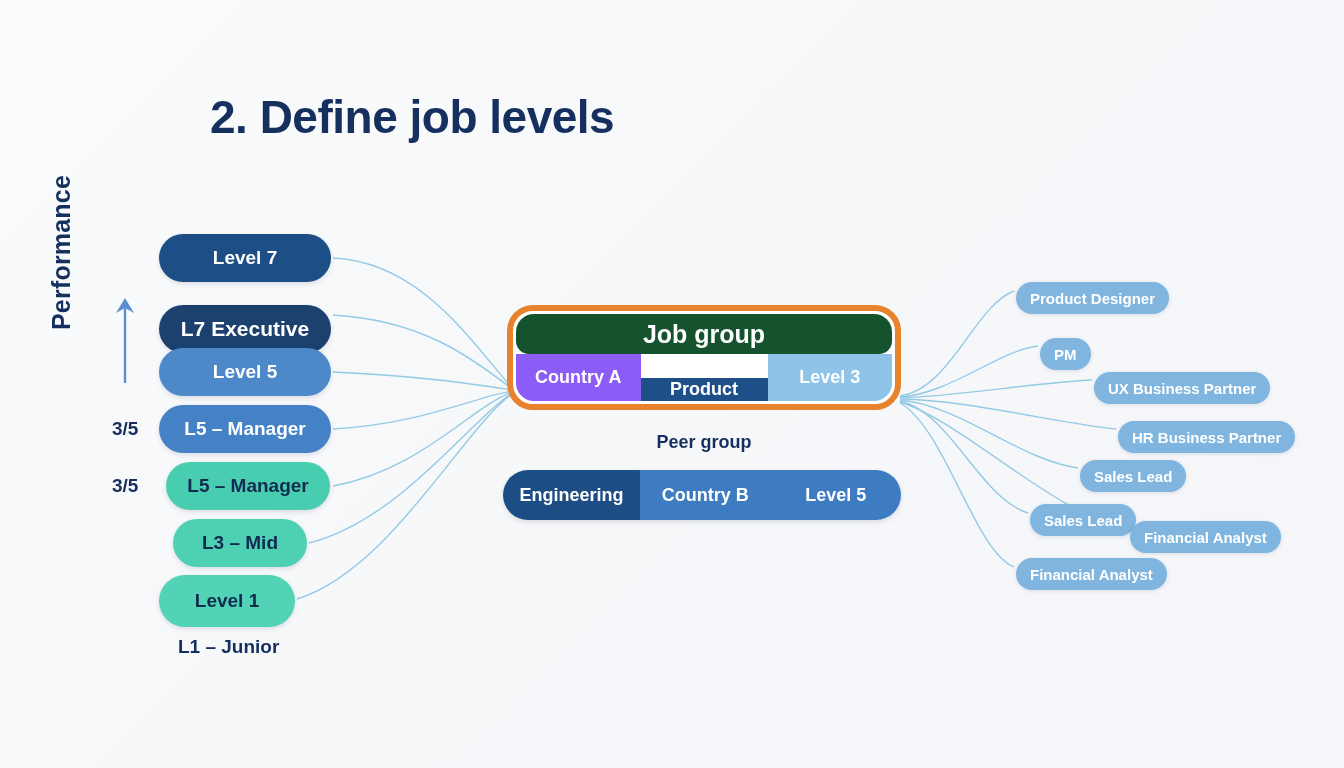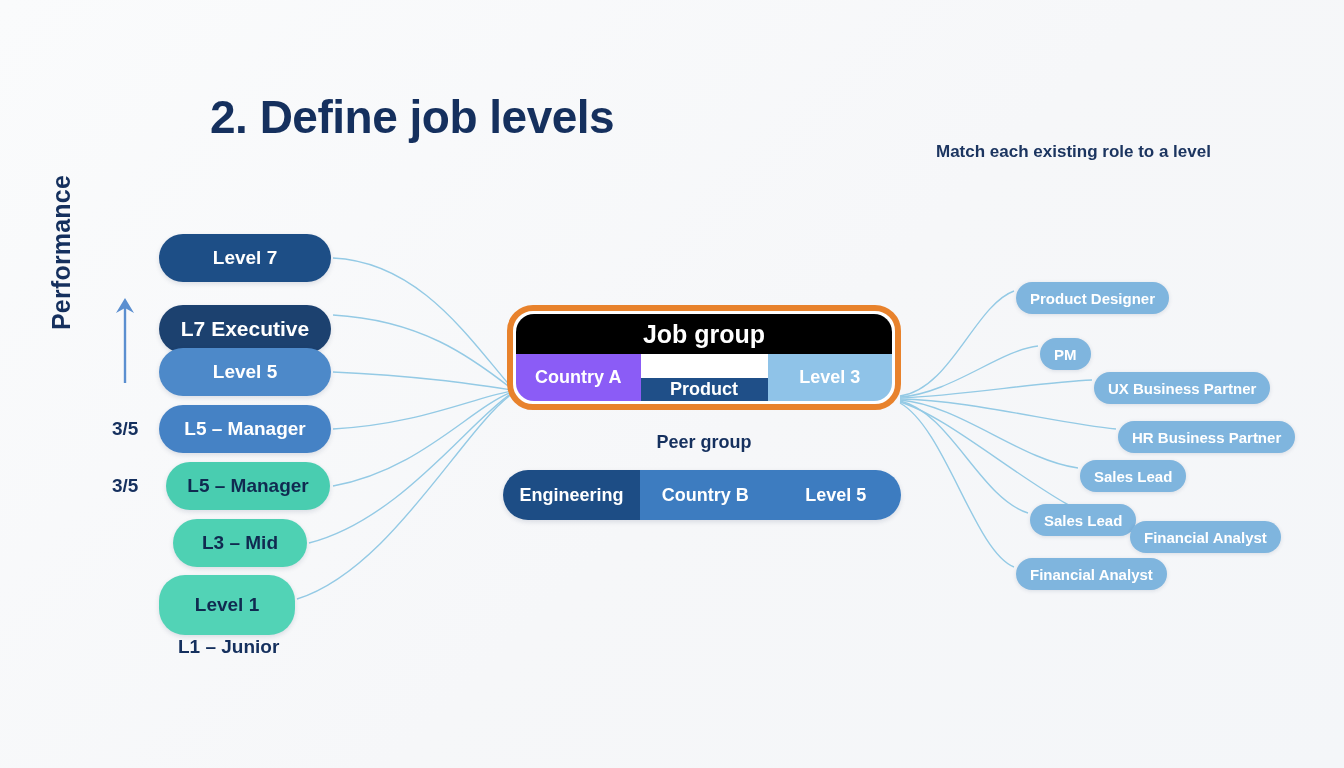--- a/index.html
+++ b/index.html
@@ -35,22 +35,22 @@
     border-radius:26px;font-weight:700;color:#fff;white-space:nowrap;
     box-shadow:0 2px 5px rgba(20,40,80,.13);}
   .pill.dark-txt{color:#102a50;}
 
   
   #card{position:absolute;left:507px;top:305px;width:394px;height:105px;
     border:6px solid #e8822c;border-radius:26px;background:#fff;
     box-sizing:border-box;padding:3px;}
   #cardInner{width:100%;height:100%;border-radius:18px;overflow:hidden;
     display:flex;flex-direction:column;}
-  #cardHead{flex:0 0 46%;background:#000000;display:flex;align-items:center;
-    justify-content:center;color:#fff;font-size:25px;font-weight:700;}
+  #cardHead{flex:0 0 46%;background:#14532d;display:flex;align-items:center;
+    justify-content:center;color:#fff;font-size:25px;font-weight:700;border-radius:13px;}
   #cardSegs{flex:1;display:flex;}
   .seg{display:flex;align-items:center;justify-content:center;
     font-size:18px;font-weight:700;color:#fff;}
   .seg.a{flex:1;background:#8b5cf6;}
   .seg.b{flex:1.02;background:#1f4f88;margin-top:24px;}
   .seg.c{flex:1;background:#8fc3e8;}
 
   #peerLabel{position:absolute;left:507px;top:432px;width:394px;text-align:center;
     font-size:18px;font-weight:700;color:#15305e;}
 
@@ -92,37 +92,36 @@
       <path d="M900,400 C960,405 1020,460 1078,468"></path>
       <path d="M900,401 C950,412 980,498 1028,513"></path>
       <path d="M900,402 C960,420 1060,518 1128,529"></path>
       <path d="M900,403 C945,428 975,552 1014,567"></path>
     </g>
   </svg>
 
   <div id="title">2. Define job levels</div>
 
   <div id="note">
-    <div class="l1">Match each existing role to a level</div>
   </div>
 
   <div id="perf">Performance</div>
   <svg id="arrow" viewBox="0 0 26 90" xmlns="http://www.w3.org/2000/svg">
     <line x1="13" y1="88" x2="13" y2="10" stroke="#5b8fd0" stroke-width="2.4"></line>
     <path d="M13,3 L22,18 L13,13 L4,18 Z" fill="#5b8fd0"></path>
   </svg>
 
   <div id="ladder">
       <div class="pill" style="left: 159px; top: 234px; width: 172px; height: 48px; background: rgb(29, 78, 134); font-size: 19px;">Level 7</div>
       <div class="pill" style="left: 159px; top: 305px; width: 172px; height: 48px; background: rgb(28, 65, 111); font-size: 21px;">L7 Executive</div>
       <div class="pill" style="left: 159px; top: 348px; width: 172px; height: 48px; background: rgb(77, 137, 201); font-size: 19px;">Level 5</div>
       <div class="pill" style="left: 159px; top: 405px; width: 172px; height: 48px; background: rgb(69, 130, 197); font-size: 19px;">L5 – Manager</div>
       <div class="pill dark-txt" style="left: 166px; top: 462px; width: 164px; height: 48px; background: rgb(73, 205, 176); font-size: 19px;">L5 – Manager</div>
       <div class="pill dark-txt" style="left: 173px; top: 519px; width: 134px; height: 48px; background: rgb(78, 209, 179); font-size: 19px;">L3 – Mid</div>
-      <div class="pill dark-txt" style="left: 159px; top: 575px; width: 136px; height: 60px; background: rgb(82, 211, 182); font-size: 19px;">Level 1</div>
+      <div class="pill dark-txt" style="left: 159px; top: 575px; width: 136px; height: 52px; background: rgb(82, 211, 182); font-size: 19px;">Level 1</div>
       <div style="position: absolute; left: 178px; top: 636px; font-size: 19px; font-weight: 700; color: rgb(21, 48, 94); white-space: nowrap;">L1 – Junior</div>
     </div>
   <div id="scores">
       <div class="score" style="left: 112px; top: 418px;">3/5</div>
       <div class="score" style="left: 112px; top: 475px;">3/5</div>
     </div>
 
   <div id="card">
     <div id="cardInner">
       <div id="cardHead">Job group</div>

